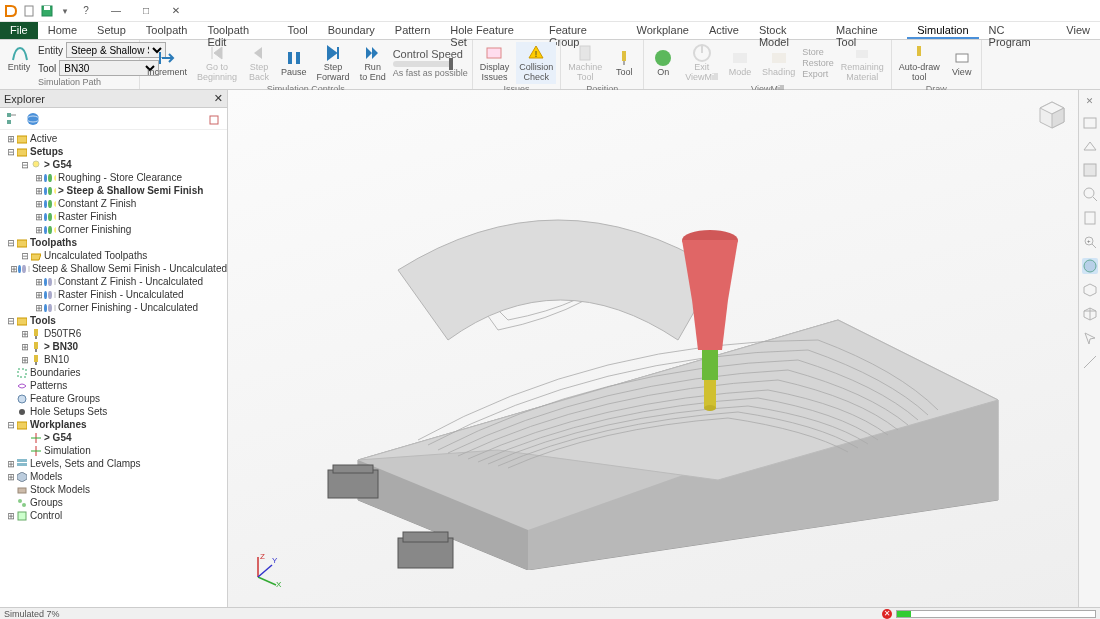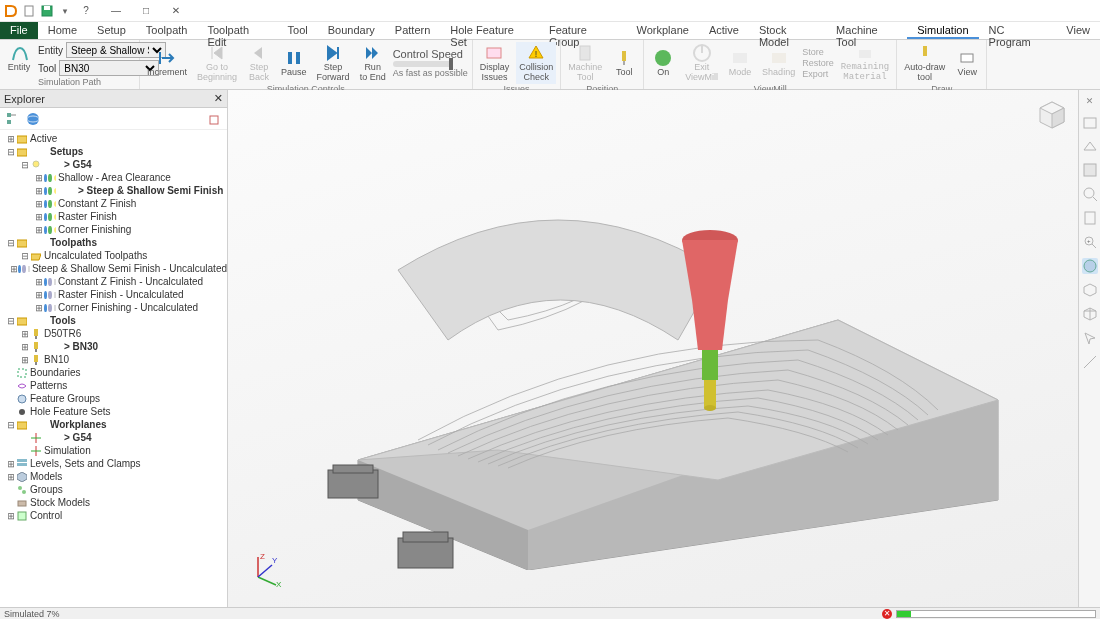--- a/index.html
+++ b/index.html
@@ -36,21 +36,21 @@
 .explorer { width: 228px; background: #fff; border-right: 1px solid #d0d0d0; display: flex; flex-direction: column; }
 .explorer-header { height: 18px; background: #e8e8e8; display: flex; align-items: center; justify-content: space-between; padding: 0 4px; font-size: 11px; border-bottom: 1px solid #ccc; }
 .explorer-toolbar { height: 22px; display: flex; align-items: center; gap: 6px; padding: 0 6px; border-bottom: 1px solid #eee; }
 .tb-icon { width: 14px; height: 14px; }
 .explorer-tree { flex: 1; overflow: auto; padding: 2px 0; font-size: 10px; }
 .tree-node { display: flex; align-items: center; height: 13px; white-space: nowrap; }
 .tree-indent { display: inline-block; }
 .tree-expander { width: 10px; text-align: center; color: #666; font-size: 9px; cursor: pointer; }
 .tree-icon { width: 12px; height: 10px; display: inline-flex; align-items: center; justify-content: center; margin-right: 2px; }
 .tree-label { cursor: pointer; }
-.tree-label.bold { font-weight: bold; margin-left: 20px; }
+.tree-label.bold { font-weight: bold; }
 .mini-dot { width: 8px; height: 8px; border-radius: 50%; display: inline-block; margin-right: 1px; }
 
 
 .viewport { flex: 1; background: #f7f7f7; position: relative; }
 .view-canvas { position: absolute; inset: 0; background: linear-gradient(165deg, #fbfbfb, #eeeeee); }
 .model-shape { position: absolute; left: 70px; top: 50px; width: 730px; height: 430px; }
 .axis-widget { position: absolute; left: 18px; bottom: 18px; width: 40px; height: 40px; }
 .cube-widget { position: absolute; right: 8px; top: 8px; width: 36px; height: 36px; }
 
 
@@ -297,21 +297,21 @@
         <span>Store</span>
         <span>Restore</span>
         <span>Export</span>
       </div>
       <div class="rb-btn disabled">
           <span class="rb-btn-icon">
             <svg width="18" height="18">
               <rect x="3" y="6" width="12" height="8" fill="#ddd"></rect>
             </svg>
           </span>
-          <span class="rb-btn-label" style="white-space:pre;font-family:Liberation Mono, monospace;">Remaining
+          <span class="rb-btn-label" style="white-space:pre;">Remaining
 Material</span>
         </div>
     </div>
     <div class="ribbon-group-label">ViewMill</div>
   </div>
 
   <div class="ribbon-group">
     <div class="ribbon-group-body">
       <div class="rb-btn">
           <span class="rb-btn-icon">
@@ -390,21 +390,21 @@
         <div class="tree-node">
           <span class="tree-indent" style="width: 34px;"></span>
           <span class="tree-expander">⊞</span>
           <span class="tree-icon">
             <span class="mini-dot" style="background:#4a90d9"></span>
             <span class="mini-dot" style="background:#5cb85c"></span>
             <svg width="8" height="8">
               <circle cx="4" cy="4" r="3" fill="#ffeb7a"></circle>
             </svg>
           </span>
-          <span class="tree-label">Shallow - Area Clearance</span>
+          <span class="tree-label">Roughing - Store Clearance</span>
         </div>
         <div class="tree-node">
           <span class="tree-indent" style="width: 34px;"></span>
           <span class="tree-expander">⊞</span>
           <span class="tree-icon">
             <span class="mini-dot" style="background:#4a90d9"></span>
             <span class="mini-dot" style="background:#5cb85c"></span>
             <svg width="8" height="8">
               <circle cx="4" cy="4" r="3" fill="#ffeb7a"></circle>
             </svg>
@@ -589,21 +589,21 @@
           <span class="tree-label">Feature Groups</span>
         </div>
         <div class="tree-node">
           <span class="tree-indent" style="width: 6px;"></span>
           <span class="tree-expander"></span>
           <span class="tree-icon">
             <svg width="10" height="10">
               <circle cx="5" cy="5" r="3" fill="#555"></circle>
             </svg>
           </span>
-          <span class="tree-label">Hole Feature Sets</span>
+          <span class="tree-label">Hole Setups Sets</span>
         </div>
         <div class="tree-node">
           <span class="tree-indent" style="width: 6px;"></span>
           <span class="tree-expander">⊟</span>
           <span class="tree-icon">
             <svg width="10" height="10">
               <rect x="0" y="2" width="10" height="7" fill="#f0d060" stroke="#c90"></rect>
             </svg>
           </span>
           <span class="tree-label bold">Workplanes</span>
@@ -649,35 +649,35 @@
               <path d="M5 0 L10 3 L10 7 L5 10 L0 7 L0 3 Z" fill="#bcd" stroke="#789"></path>
             </svg>
           </span>
           <span class="tree-label">Models</span>
         </div>
         <div class="tree-node">
           <span class="tree-indent" style="width: 6px;"></span>
           <span class="tree-expander"></span>
           <span class="tree-icon">
             <svg width="10" height="10">
+              <rect x="1" y="3" width="8" height="5" fill="#cba" stroke="#987"></rect>
+            </svg>
+          </span>
+          <span class="tree-label">Stock Models</span>
+        </div>
+        <div class="tree-node">
+          <span class="tree-indent" style="width: 6px;"></span>
+          <span class="tree-expander"></span>
+          <span class="tree-icon">
+            <svg width="10" height="10">
               <circle cx="3" cy="3" r="2" fill="#8c8"></circle>
               <circle cx="7" cy="7" r="2" fill="#8c8"></circle>
             </svg>
           </span>
           <span class="tree-label">Groups</span>
-        </div>
-        <div class="tree-node">
-          <span class="tree-indent" style="width: 6px;"></span>
-          <span class="tree-expander"></span>
-          <span class="tree-icon">
-            <svg width="10" height="10">
-              <rect x="1" y="3" width="8" height="5" fill="#cba" stroke="#987"></rect>
-            </svg>
-          </span>
-          <span class="tree-label">Stock Models</span>
         </div>
         <div class="tree-node">
           <span class="tree-indent" style="width: 6px;"></span>
           <span class="tree-expander">⊞</span>
           <span class="tree-icon">
             <svg width="10" height="10">
               <rect x="1" y="1" width="8" height="8" fill="#cfc" stroke="#6a6"></rect>
             </svg>
           </span>
           <span class="tree-label">Control</span>

